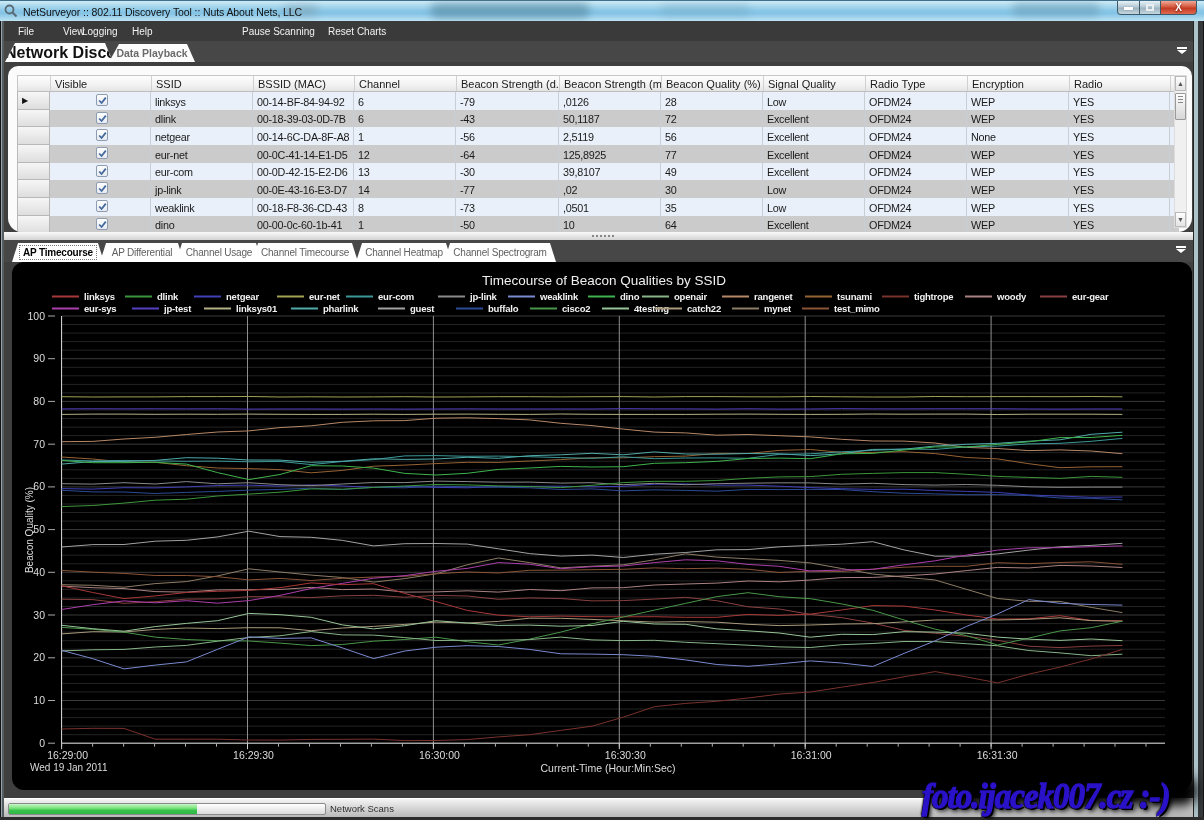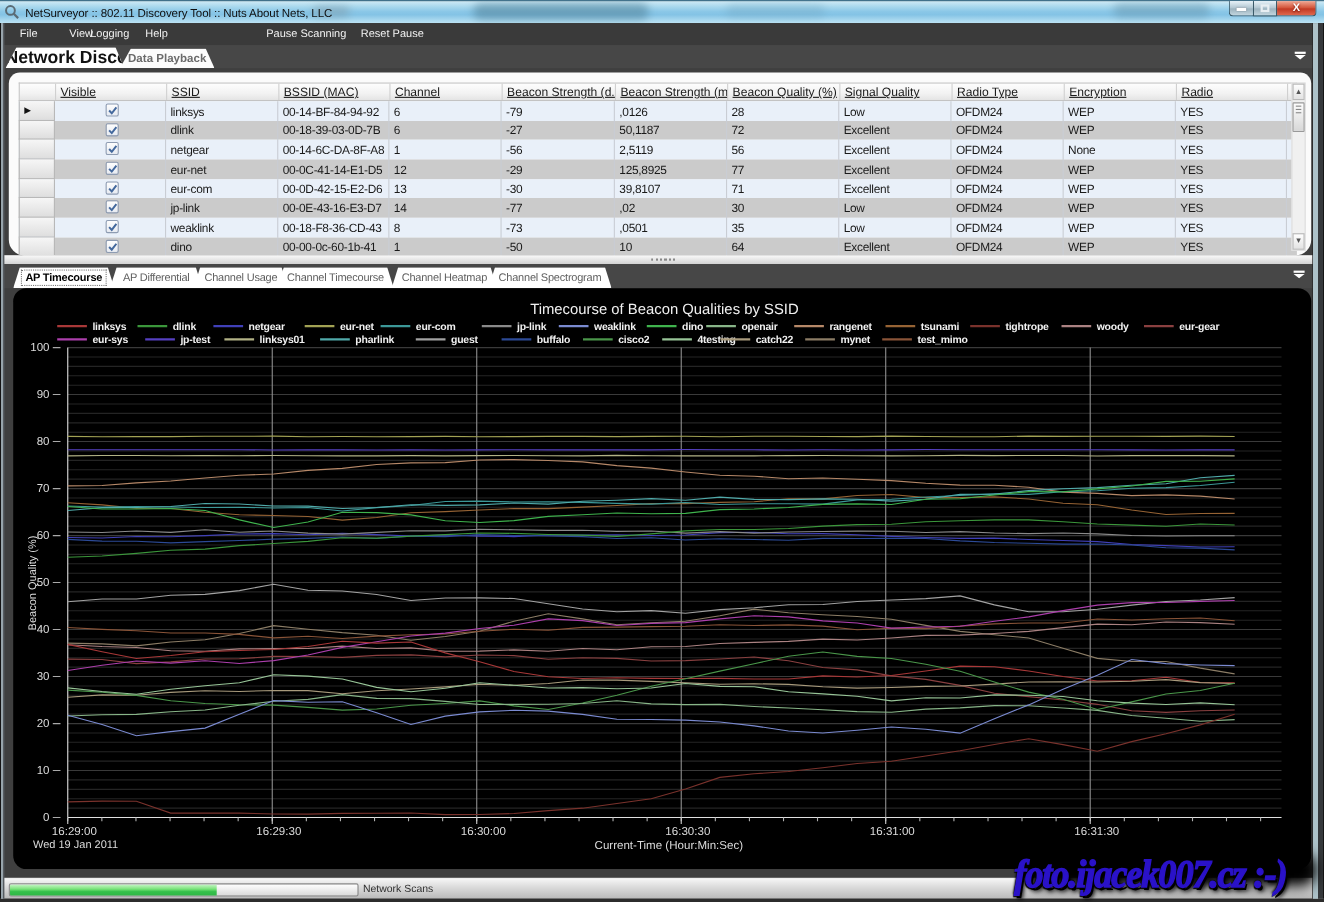--- a/index.html
+++ b/index.html
@@ -32,21 +32,21 @@
 #tnd { left:5px; width:108px; height:19px; font-weight:bold; color:#111; line-height:20px; font-size:16px; }
 #tdp { left:109px; width:86px; height:18px; line-height:19px; background:#fcfcfc; font-size:10.5px; }
 .drop { width:10px; height:8px; }
 .drop b { display:block; width:10px; height:2px; background:#fff; margin-bottom:1px; }
 .drop i { display:block; width:0; height:0; border-left:5px solid transparent; border-right:5px solid transparent; border-top:4px solid #fff; }
 
 
 #tablepanel { left:8px; top:66px; width:1184px; height:166px; background:#fbfbfb; border-radius:10px 10px 14px 14px; overflow:hidden; }
 #grid { position:absolute; left:9px; top:9px; width:1162px; font-size:11px; color:#1a1a1a; }
 .hr { display:flex; height:17px; background:linear-gradient(#fdfdfd,#f2f2f2 60%,#e4e4e4); border:1px solid #c6c6c6; border-bottom:1px solid #bdbdbd; }
-.hc { padding:2px 0 0 4px; border-right:1px solid #d0d0d0; white-space:nowrap; overflow:hidden; height:15px;text-decoration:underline; }
+.hc { padding:2px 0 0 4px; border-right:1px solid #d0d0d0; white-space:nowrap; overflow:hidden; height:15px; }
 .dr { display:flex; height:17.7px; }
 .rl { background:#e9f0f9; }
 .rg { background:#cbcbcb; }
 .sel { width:33px; background:linear-gradient(#f6f6f6,#dedede); border:1px solid #b8b8b8; border-top:none; font-size:8px; color:#111; padding:4px 0 0 4px; }
 .c { padding:3.5px 0 0 4px; border-right:1px solid #c9cdd4; white-space:nowrap; overflow:hidden; font-size:10.8px; letter-spacing:-0.25px; }
 .vc { text-align:center; padding-top:2px; }
 .chk { display:inline-block; width:12px; height:12px; background:linear-gradient(#fdfdfd,#e7ebf2); border:1px solid #8e9cb2; border-radius:2px; }
 .chk svg { display:block; margin:1px auto 0; }
 #vscroll { position:absolute; right:5px; top:9px; width:13px; height:153px; background:#f0f0f0; border:1px solid #dcdcdc; }
 .sbtn { position:absolute; left:0; width:11px; height:15px; background:linear-gradient(#fefefe,#e3e3e3); border:1px solid #b9b9b9; color:#555; font-size:7px; text-align:center; line-height:14px; }
@@ -108,21 +108,21 @@
         <i>X</i>
       </div>
   </div>
 </div>
 <div class="abs" id="menubar">
   <span style="left:18px">File</span>
     <span style="left:63px">View</span>
   <span style="left:82px">Logging</span>
     <span style="left:132px">Help</span>
   <span style="left:242px">Pause Scanning</span>
-    <span style="left:328px">Reset Pause</span>
+    <span style="left:328px">Reset Charts</span>
 </div>
 <div class="abs" id="tabstrip1">
   <div class="tab tabsl" id="tnd">Network Discovery</div>
   <div class="tab tabsl" id="tdp">Data Playback</div>
   <div class="abs drop" style="left:1177px;top:6px">
       <b></b>
       <i></i>
     </div>
 </div>
 <div class="abs" id="tablepanel">
@@ -158,21 +158,21 @@
         <div class="c" style="width:101px">YES</div>
       </div>
 <div class="dr rg">
         <div class="sel"></div>
         <div class="c vc" style="width:101px"><span class="chk"><svg width="9" height="9" viewBox="0 0 9 9">
               <path d="M1.2 4.5 L3.6 7 L7.8 1.6" stroke="#44699d" stroke-width="1.8" fill="none"></path>
             </svg></span></div>
         <div class="c" style="width:102px">dlink</div>
         <div class="c" style="width:101px">00-18-39-03-0D-7B</div>
         <div class="c" style="width:102px">6</div>
-        <div class="c" style="width:103px">-27</div>
+        <div class="c" style="width:103px">-43</div>
         <div class="c" style="width:102px">50,1187</div>
         <div class="c" style="width:102px">72</div>
         <div class="c" style="width:102px">Excellent</div>
         <div class="c" style="width:102px">OFDM24</div>
         <div class="c" style="width:102px">WEP</div>
         <div class="c" style="width:101px">YES</div>
       </div>
 <div class="dr rl">
         <div class="sel"></div>
         <div class="c vc" style="width:101px"><span class="chk"><svg width="9" height="9" viewBox="0 0 9 9">
@@ -190,39 +190,39 @@
         <div class="c" style="width:101px">YES</div>
       </div>
 <div class="dr rg">
         <div class="sel"></div>
         <div class="c vc" style="width:101px"><span class="chk"><svg width="9" height="9" viewBox="0 0 9 9">
               <path d="M1.2 4.5 L3.6 7 L7.8 1.6" stroke="#44699d" stroke-width="1.8" fill="none"></path>
             </svg></span></div>
         <div class="c" style="width:102px">eur-net</div>
         <div class="c" style="width:101px">00-0C-41-14-E1-D5</div>
         <div class="c" style="width:102px">12</div>
-        <div class="c" style="width:103px">-29</div>
+        <div class="c" style="width:103px">-64</div>
         <div class="c" style="width:102px">125,8925</div>
         <div class="c" style="width:102px">77</div>
         <div class="c" style="width:102px">Excellent</div>
         <div class="c" style="width:102px">OFDM24</div>
         <div class="c" style="width:102px">WEP</div>
         <div class="c" style="width:101px">YES</div>
       </div>
 <div class="dr rl">
         <div class="sel"></div>
         <div class="c vc" style="width:101px"><span class="chk"><svg width="9" height="9" viewBox="0 0 9 9">
               <path d="M1.2 4.5 L3.6 7 L7.8 1.6" stroke="#44699d" stroke-width="1.8" fill="none"></path>
             </svg></span></div>
         <div class="c" style="width:102px">eur-com</div>
         <div class="c" style="width:101px">00-0D-42-15-E2-D6</div>
         <div class="c" style="width:102px">13</div>
         <div class="c" style="width:103px">-30</div>
         <div class="c" style="width:102px">39,8107</div>
-        <div class="c" style="width:102px">71</div>
+        <div class="c" style="width:102px">49</div>
         <div class="c" style="width:102px">Excellent</div>
         <div class="c" style="width:102px">OFDM24</div>
         <div class="c" style="width:102px">WEP</div>
         <div class="c" style="width:101px">YES</div>
       </div>
 <div class="dr rg">
         <div class="sel"></div>
         <div class="c vc" style="width:101px"><span class="chk"><svg width="9" height="9" viewBox="0 0 9 9">
               <path d="M1.2 4.5 L3.6 7 L7.8 1.6" stroke="#44699d" stroke-width="1.8" fill="none"></path>
             </svg></span></div>

